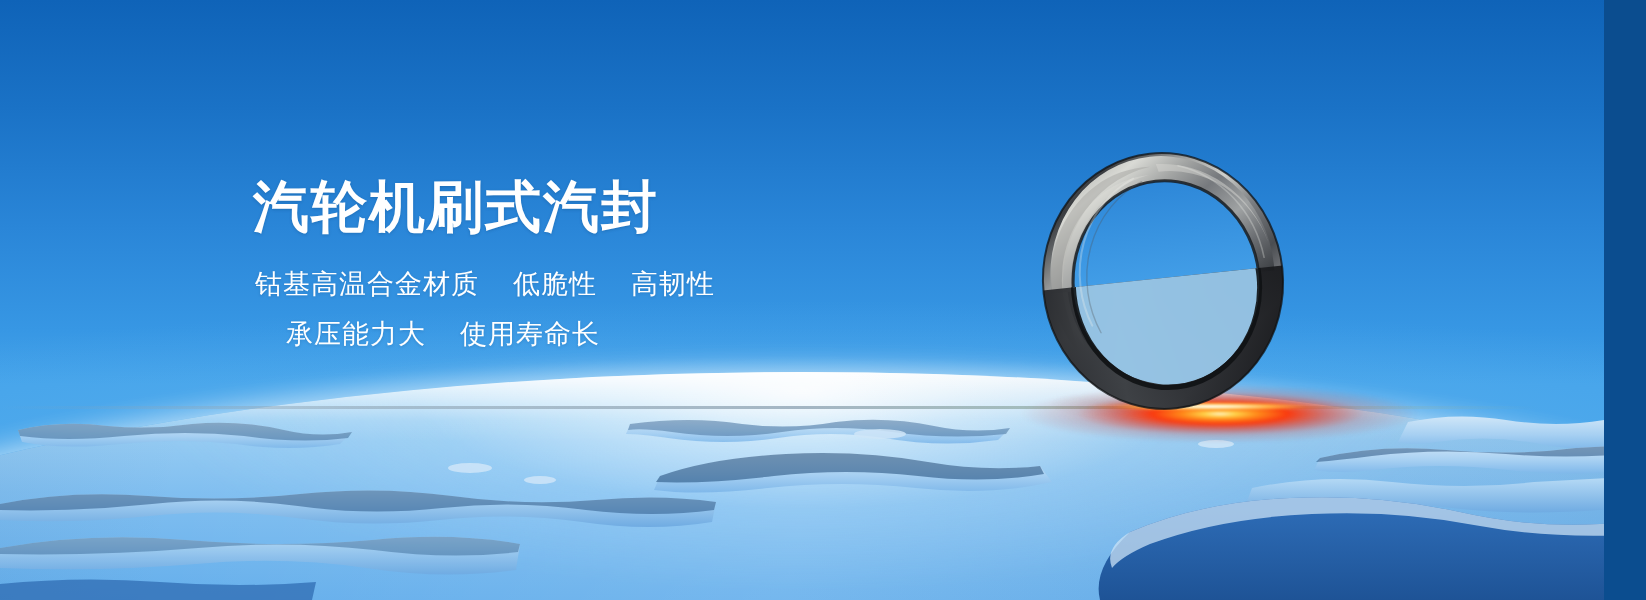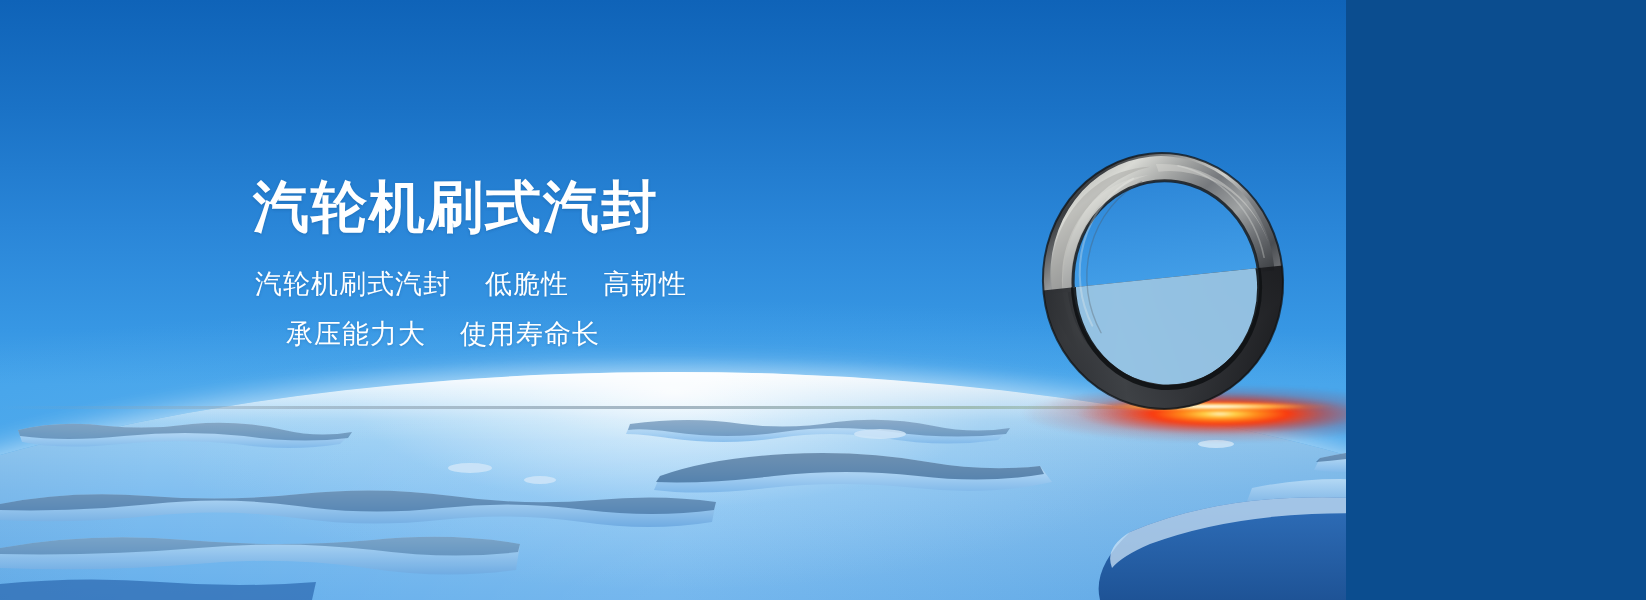--- a/index.html
+++ b/index.html
@@ -2,21 +2,21 @@
 <html><head>
 <meta charset="utf-8">
 <style>
   html, body {
     margin: 0;
     padding: 0;
     background: #0b4d8f;
   }
   #banner {
     position: relative;
-    width: 1346px;
+    width: 1604px;
     height: 600px;
     overflow: hidden;
     font-family: "Liberation Sans", "DejaVu Sans", sans-serif;
     background: linear-gradient(180deg,
         #0f63b8 0%,
         #1a72c6 18%,
         #2a86d8 38%,
         #3797e4 55%,
         #44a3ea 64%);
   }
@@ -369,17 +369,17 @@
           <path d="M48 168 A100 108 0 0 1 104 26" stroke="#f2f3ef" stroke-width="2" fill="none"></path>
           <path d="M56 176 A100 108 0 0 1 112 30" stroke="#4e5155" stroke-width="1.4" fill="none"></path>
           <path d="M150 18 A110 118 0 0 1 226 118" stroke="#eceeea" stroke-width="1.6" fill="none"></path>
         </g>
       </g>
     </svg>
   </div>
 
   <div class="copy">
     <h1 class="headline">汽轮机刷式汽封</h1>
-    <p class="sub-line sub-1">汽轮机刷式汽封    低脆性    高韧性</p>
+    <p class="sub-line sub-1">钴基高温合金材质    低脆性    高韧性</p>
     <p class="sub-line sub-2">承压能力大    使用寿命长</p>
   </div>
 
 </div>
 
 </body></html>

